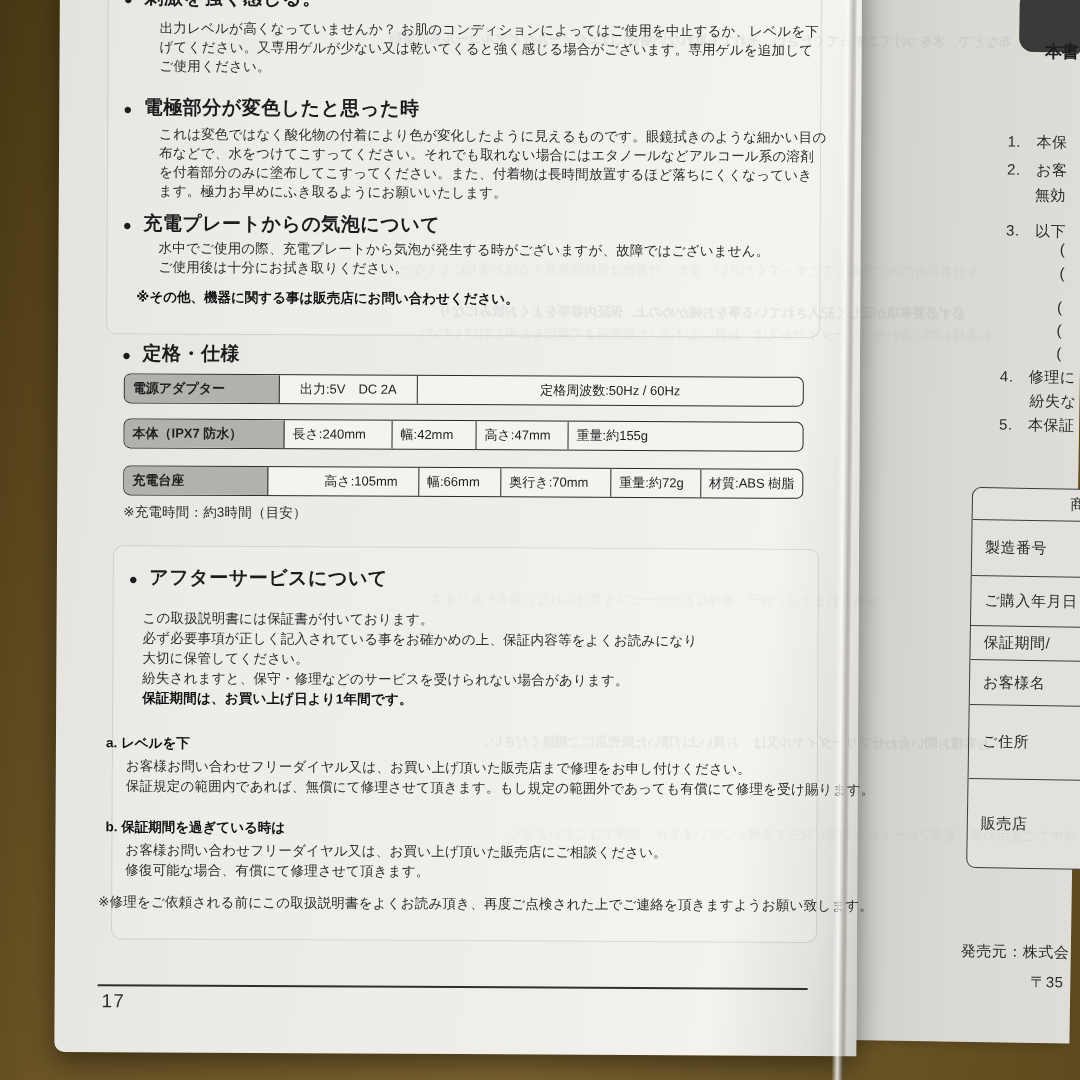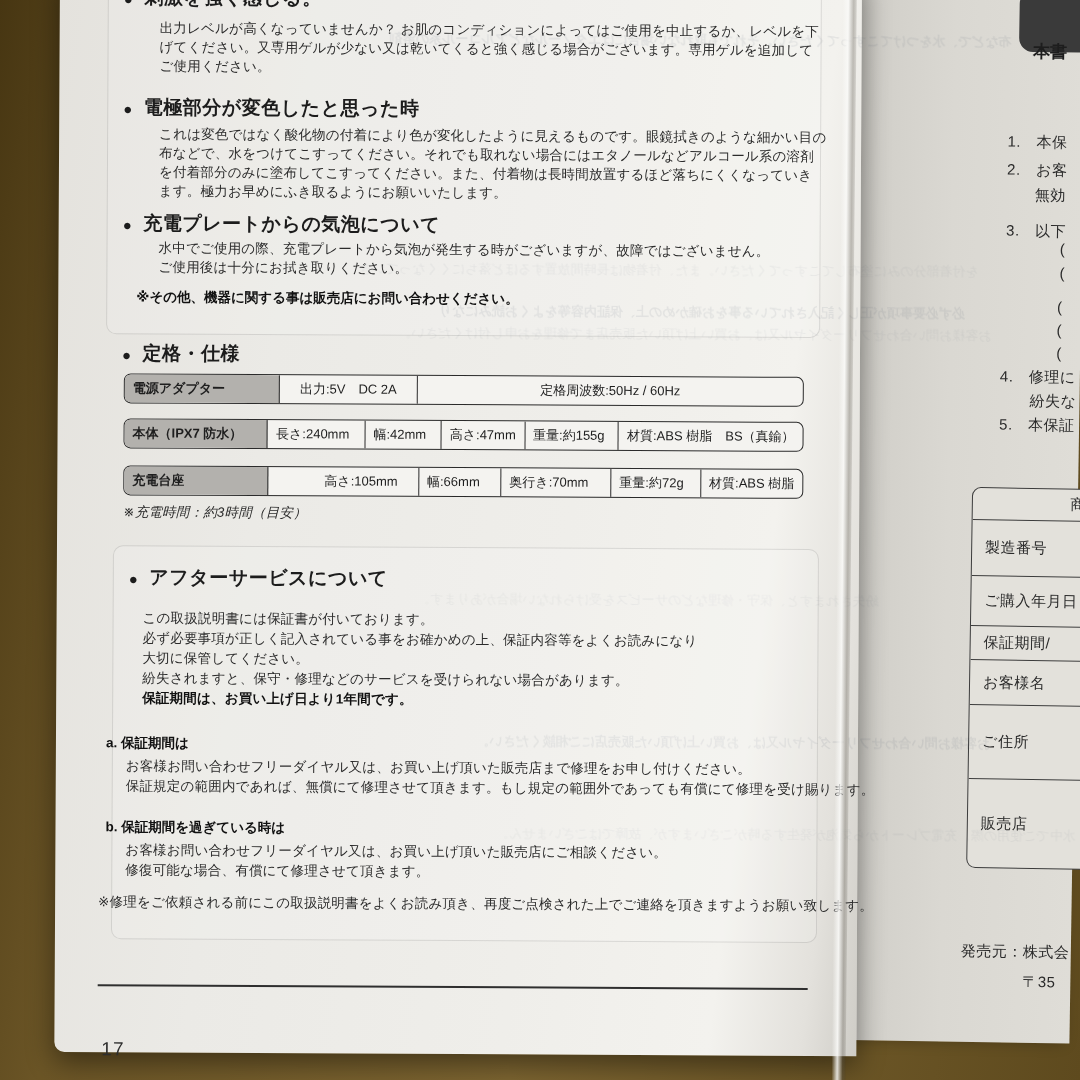--- a/index.html
+++ b/index.html
@@ -72,21 +72,21 @@
   .wtable .wrow:last-child{border-bottom:none;}
   .wtable .wrow.hdr{justify-content:flex-end;padding-right:6px;font-size:15px;}
 </style>
 </head>
 <body>
 
 <div class="scene">
 
   <div class="page page-right">
     <div class="abs badge" style="left:170px;top:2px;width:90px;height:62px;"></div>
-    <div class="abs rp-head" style="left:184px;top:52px;">本書</div>
+    <div class="abs rp-head" style="left:196px;top:52px;">本書</div>
 
     <div class="abs rp-text" style="left:160px;top:145px;">1.　本保</div>
     <div class="abs rp-text" style="left:160px;top:173px;">2.　お客</div>
     <div class="abs rp-text" style="left:188px;top:198px;">無効</div>
     <div class="abs rp-text" style="left:160px;top:234px;">3.　以下</div>
     <div class="abs rp-text" style="left:214px;top:252px;">(</div>
     <div class="abs rp-text" style="left:214px;top:276px;">(</div>
     <div class="abs rp-text" style="left:212px;top:310px;">(</div>
     <div class="abs rp-text" style="left:212px;top:333px;">(</div>
     <div class="abs rp-text" style="left:212px;top:356px;">(</div>
@@ -98,21 +98,21 @@
       <div class="wrow hdr" style="height:32px;">商品名</div>
       <div class="wrow" style="height:56px;">製造番号</div>
       <div class="wrow" style="height:50px;">ご購入年月日</div>
       <div class="wrow" style="height:34px;">保証期間/</div>
       <div class="wrow" style="height:45px;">お客様名</div>
       <div class="wrow" style="height:74px;">ご住所</div>
       <div class="wrow" style="height:88px;">販売店</div>
     </div>
 
     <div class="abs rp-text" style="left:126px;top:955px;">発売元：株式会</div>
-    <div class="abs rp-text" style="left:188px;top:985px;">〒35</div>
+    <div class="abs rp-text" style="left:196px;top:985px;">〒35</div>
   </div>
 
   <div class="page page-left">
 
     <div class="abs faintbox" style="left:48px;top:-20px;width:712px;height:382px;"></div>
 
     <div class="abs bleed b2" style="left:330px;top:58px;">布などで、水をつけてこすってください。それでも取れない場合にはエタノールなどアルコール系の溶剤</div>
     <div class="abs bleed" style="left:300px;top:288px;">を付着部分のみに塗布してこすってください。また、付着物は長時間放置するほど落ちにくくなっていき</div>
     <div class="abs bleed b2" style="left:380px;top:330px;">必ず必要事項が正しく記入されている事をお確かめの上、保証内容等をよくお読みになり</div>
     <div class="abs bleed" style="left:340px;top:352px;">お客様お問い合わせフリーダイヤル又は、お買い上げ頂いた販売店まで修理をお申し付けください。</div>
@@ -161,65 +161,64 @@
       <div class="cell center" style="width:138px;">出力:5V　DC 2A</div>
       <div class="cell center">定格周波数:50Hz / 60Hz</div>
     </div>
 
     <div class="abs spec-table" style="left:66px;top:448px;width:678px;">
       <div class="cell head" style="width:160px;">本体（IPX7 防水）</div>
       <div class="cell" style="width:108px;">長さ:240mm</div>
       <div class="cell" style="width:84px;">幅:42mm</div>
       <div class="cell" style="width:92px;">高さ:47mm</div>
       <div class="cell" style="width:104px;">重量:約155g</div>
-      <div class="cell">材質:ABS 樹脂　BS（真鍮）</div>
     </div>
 
     <div class="abs spec-table" style="left:66px;top:495px;width:678px;">
       <div class="cell head" style="width:155px;">充電台座</div>
       <div class="cell" style="width:110px;margin-left:48px;">高さ:105mm</div>
       <div class="cell" style="width:88px;">幅:66mm</div>
       <div class="cell" style="width:118px;">奥行き:70mm</div>
       <div class="cell" style="width:96px;">重量:約72g</div>
       <div class="cell">材質:ABS 樹脂</div>
     </div>
 
-    <div class="abs para" style="left:66px;top:532px;font-style:italic;">
+    <div class="abs para" style="left:66px;top:532px;">
       <span class="ln">※充電時間：約3時間（目安）</span>
     </div>
 
     <div class="abs faintbox" style="left:56px;top:575px;width:704px;height:392px;"></div>
 
     <div class="abs h" style="left:72px;top:594px;">
       <span class="bullet">●</span>
       <span>アフターサービスについて</span>
     </div>
 
     <div class="abs para wide" style="left:86px;top:638px;">
       <span class="ln">この取扱説明書には保証書が付いております。</span>
       <span class="ln">必ず必要事項が正しく記入されている事をお確かめの上、保証内容等をよくお読みになり</span>
       <span class="ln">大切に保管してください。</span>
       <span class="ln">紛失されますと、保守・修理などのサービスを受けられない場合があります。</span>
       <span class="ln bold">保証期間は、お買い上げ日より1年間です。</span>
     </div>
 
-    <div class="abs notetext" style="left:50px;top:764px;">a. 保証期間は</div>
+    <div class="abs notetext" style="left:50px;top:764px;">a. レベルを下</div>
     <div class="abs para wide" style="left:70px;top:786px;">
       <span class="ln">お客様お問い合わせフリーダイヤル又は、お買い上げ頂いた販売店まで修理をお申し付けください。</span>
       <span class="ln">保証規定の範囲内であれば、無償にて修理させて頂きます。もし規定の範囲外であっても有償にて修理を受け賜ります。</span>
     </div>
 
     <div class="abs notetext" style="left:50px;top:848px;">b. 保証期間を過ぎている時は</div>
     <div class="abs para wide" style="left:70px;top:870px;">
       <span class="ln">お客様お問い合わせフリーダイヤル又は、お買い上げ頂いた販売店にご相談ください。</span>
       <span class="ln">修復可能な場合、有償にて修理させて頂きます。</span>
     </div>
 
     <div class="abs para" style="left:43px;top:922px;">
       <span class="ln">※修理をご依頼される前にこの取扱説明書をよくお読み頂き、再度ご点検された上でご連絡を頂きますようお願い致します。</span>
     </div>
 
     <div class="abs footrule" style="left:43px;top:1014px;width:710px;"></div>
-    <div class="abs pagenum" style="left:47px;top:1020px;margin-top:48px;">17</div>
+    <div class="abs pagenum" style="left:47px;top:1020px;">17</div>
   </div>
 
   <div class="abs seam"></div>
 </div>
 
 </body></html>

